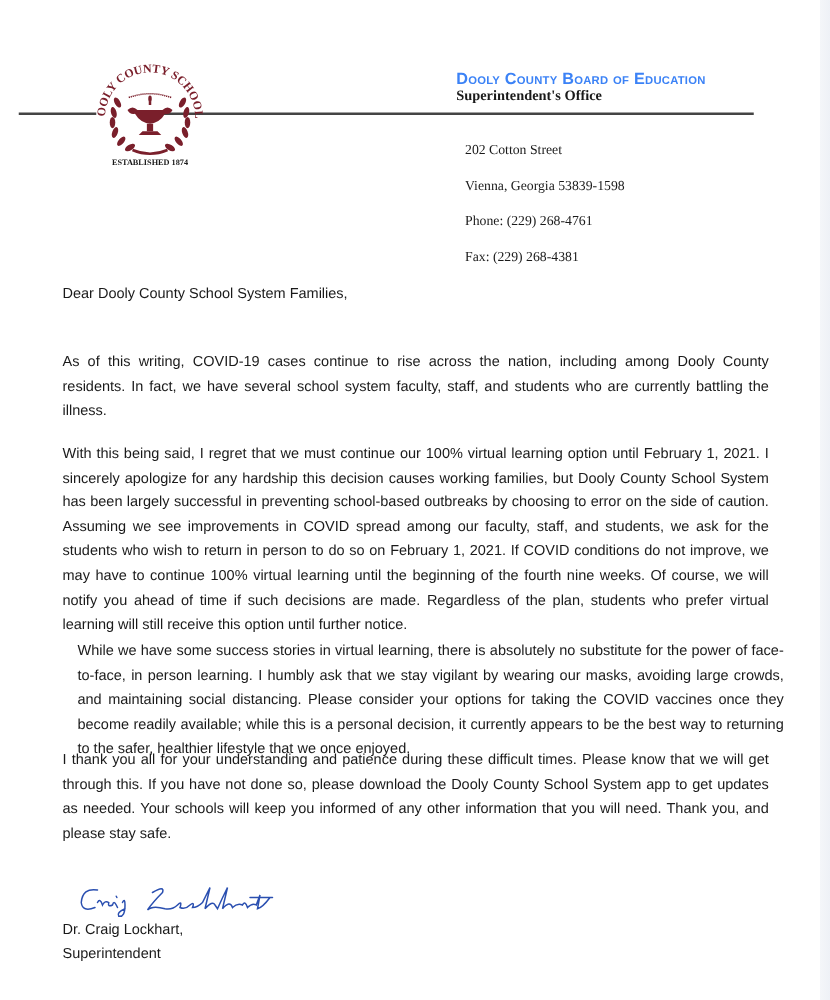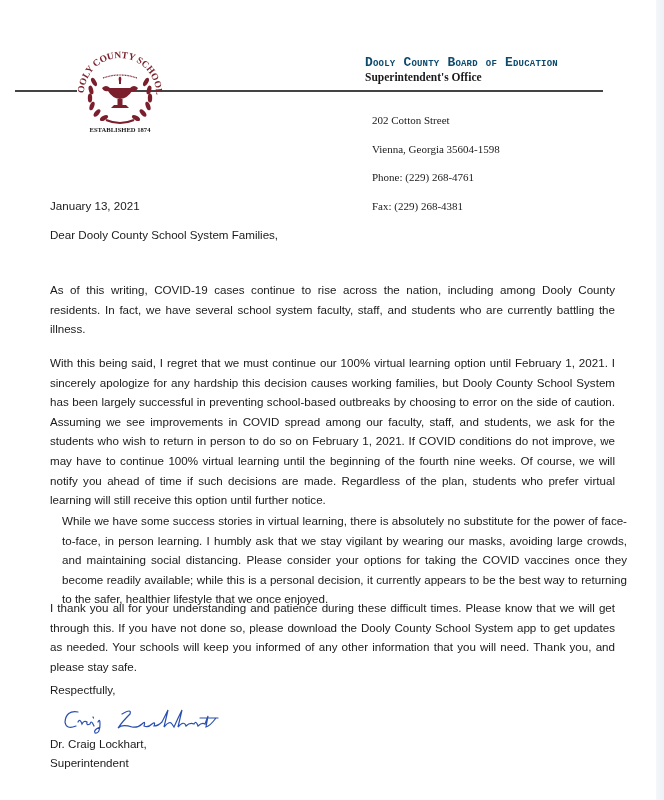--- a/index.html
+++ b/index.html
@@ -42,24 +42,24 @@
       background: #444;
     }
     .logo {
       position: absolute;
       left: 70px; top: 42px;
       width: 100px; height: 92px;
     }
     .board-title {
       position: absolute;
       left: 365px; top: 55px;
-      font-family: Liberation Mono, monospace;
+      font-family: Liberation Sans, sans-serif;
       font-size: 13px;
       letter-spacing: 0.2px;
-      color: #0c4a6e;
+      color: #3b82f6;
       font-weight: bold;
       font-variant: small-caps;
     }
     .board-subtitle {
       position: absolute;
       left: 365px; top: 71px;
       font-family: "Liberation Serif", serif;
       font-size: 11.5px;
       color: #1a1a1a;
       font-weight: bold;
@@ -145,32 +145,30 @@
 
     <path d="M 36 78 Q 50 84 64 78" stroke="#7a1f2b" stroke-width="2" fill="none"></path>
     <text x="50" y="90" font-family="Liberation Serif, serif" font-size="6.6" font-weight="bold" fill="#1a1a1a" text-anchor="middle">ESTABLISHED 1874</text>
   </svg>
 
   <div class="board-title">Dooly County Board of Education</div>
   <div class="board-subtitle">Superintendent's Office</div>
 
   <div class="address">
     <div>202 Cotton Street</div>
-    <div>Vienna, Georgia 35604-1598</div>
+    <div>Vienna, Georgia 53839-1598</div>
     <div>Phone: (229) 268-4761</div>
     <div>Fax: (229) 268-4381</div>
   </div>
 
-  <div class="letter-text date">January 13, 2021</div>
   <div class="letter-text salutation">Dear Dooly County School System Families,</div>
   <div class="letter-text para1">As of this writing, COVID-19 cases continue to rise across the nation, including among Dooly County residents.  In fact, we have several school system faculty, staff, and students who are currently battling the illness.</div>
   <div class="letter-text para2">With this being said, I regret that we must continue our 100% virtual learning option until February 1, 2021.  I sincerely apologize for any hardship this decision causes working families, but Dooly County School System has been largely successful in preventing school-based outbreaks by choosing to error on the side of caution.  Assuming we see improvements in COVID spread among our faculty, staff, and students, we ask for the students who wish to return in person to do so on February 1, 2021. If COVID conditions do not improve, we may have to continue 100% virtual learning until the beginning of the fourth nine weeks. Of course, we will notify you ahead of time if such decisions are made.  Regardless of the plan, students who prefer virtual learning will still receive this option until further notice.</div>
   <div class="letter-text para3">While we have some success stories in virtual learning, there is absolutely no substitute for the power of face-to-face, in person learning.  I humbly ask that we stay vigilant by wearing our masks, avoiding large crowds, and maintaining social distancing.  Please consider your options for taking the COVID vaccines once they become readily available; while this is a personal decision, it currently appears to be the best way to returning to the safer, healthier lifestyle that we once enjoyed.</div>
   <div class="letter-text para4">I thank you all for your understanding and patience during these difficult times.  Please know that we will get through this. If you have not done so, please download the Dooly County School System app to get updates as needed. Your schools will keep you informed of any other information that you will need. Thank you, and please stay safe.</div>
-  <div class="letter-text closing">Respectfully,</div>
 
   <svg class="signature" viewBox="0 0 200 40">
     <path d="M 18 12 Q 6 10 5 22 Q 6 30 16 26 M 18 22 Q 20 18 22 24 Q 24 20 27 22 Q 26 26 30 24 Q 31 20 33 24 L 34 26 M 33 17 L 33.5 18 M 38 22 Q 40 18 40 24 Q 40 34 35 33 Q 33 30 40 27" stroke="#2a4fb0" stroke-width="1.2" fill="none" stroke-linecap="round"></path>
     <path d="M 62 14 Q 72 8 70 14 Q 62 22 58 28 Q 62 24 72 27 Q 78 28 82 24 Q 86 20 84 26 Q 88 28 92 24 Q 96 21 94 26 Q 98 26 102 22 L 108 10 L 104 27 Q 110 20 112 24 L 114 27 Q 118 18 122 10 L 118 27 Q 124 20 126 26 Q 130 22 134 24 Q 136 20 138 26 Q 142 22 145 24 L 148 16 L 146 27 Q 150 26 156 18 M 140 18 L 158 18" stroke="#2a4fb0" stroke-width="1.2" fill="none" stroke-linecap="round"></path>
   </svg>
 
   <div class="letter-text signer-title">Superintendent</div>
   <div class="letter-text signer-name">Dr. Craig Lockhart,</div>
 </div>
 

